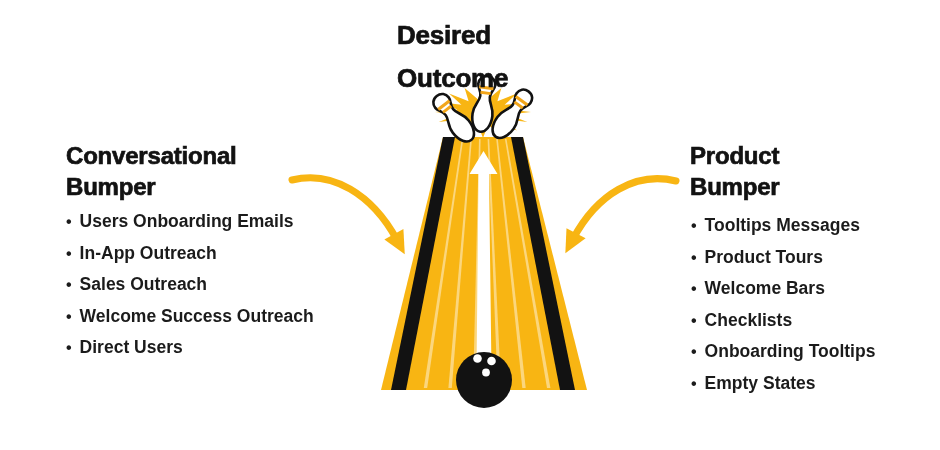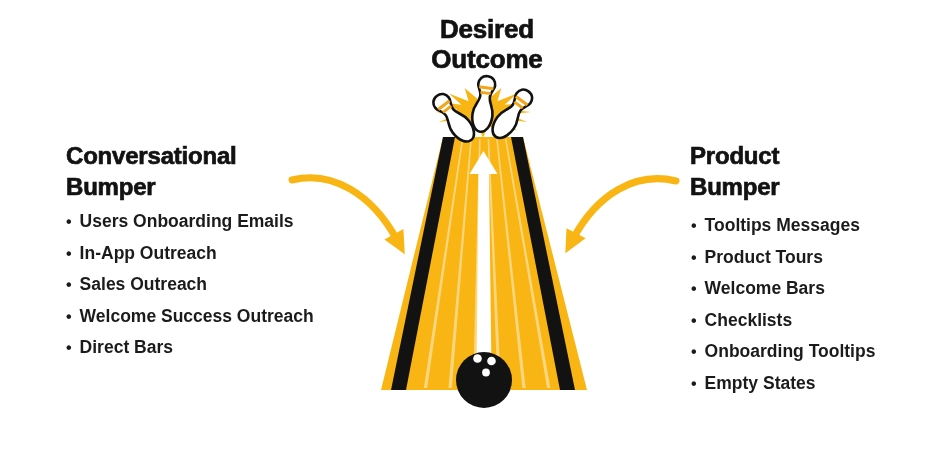--- a/index.html
+++ b/index.html
@@ -11,21 +11,21 @@
   html,body{margin:0;padding:0;background:#fff;}
   .stage{
     position:relative;width:940px;height:450px;overflow:hidden;background:#fff;
     font-family:"Liberation Sans","DejaVu Sans",sans-serif;color:var(--ink);
   }
   .stage svg{position:absolute;left:0;top:0;}
   .hd{
     position:absolute;font-weight:700;font-size:24px;line-height:31px;
     letter-spacing:-0.2px;color:var(--ink);-webkit-text-stroke:0.7px var(--ink);
   }
-  .hd.center{font-size:26px;line-height:30px;text-align:center;}
+  .hd.center{font-size:26px;line-height:43px;text-align:left;}
   .lbl-desired{left:397px;top:14px;width:180px;}
   .lbl-current{left:363px;top:407px;width:242px;}
   .hd-left{left:66px;top:140px;width:215px;}
   .hd-right{left:690px;top:140px;width:135px;}
   ul.blist{
     list-style:none;margin:0;padding:0;position:absolute;
     font-size:17.5px;line-height:31.5px;color:#1b1b1b;width:310px;font-weight:bold;
   }
   .list-left{left:66px;top:206px;}
   .list-right{left:691px;top:210px;}
@@ -106,21 +106,21 @@
 
   <div class="hd center lbl-desired">Desired Outcome</div>
 
   <div class="hd hd-left">Conversational Bumper</div>
 
   <ul class="blist list-left">
     <li><span class="b">•</span><span>Users Onboarding Emails</span></li>
     <li><span class="b">•</span><span>In-App Outreach</span></li>
     <li><span class="b">•</span><span>Sales Outreach</span></li>
     <li><span class="b">•</span><span>Welcome Success Outreach</span></li>
-    <li><span class="b">•</span><span>Direct Bars</span></li>
+    <li><span class="b">•</span><span>Direct Users</span></li>
   </ul>
 
   <div class="hd hd-right">Product Bumper</div>
 
   <ul class="blist list-right">
     <li><span class="b">•</span><span>Tooltips Messages</span></li>
     <li><span class="b">•</span><span>Product Tours</span></li>
     <li><span class="b">•</span><span>Welcome Bars</span></li>
     <li><span class="b">•</span><span>Checklists</span></li>
     <li><span class="b">•</span><span>Onboarding Tooltips</span></li>

